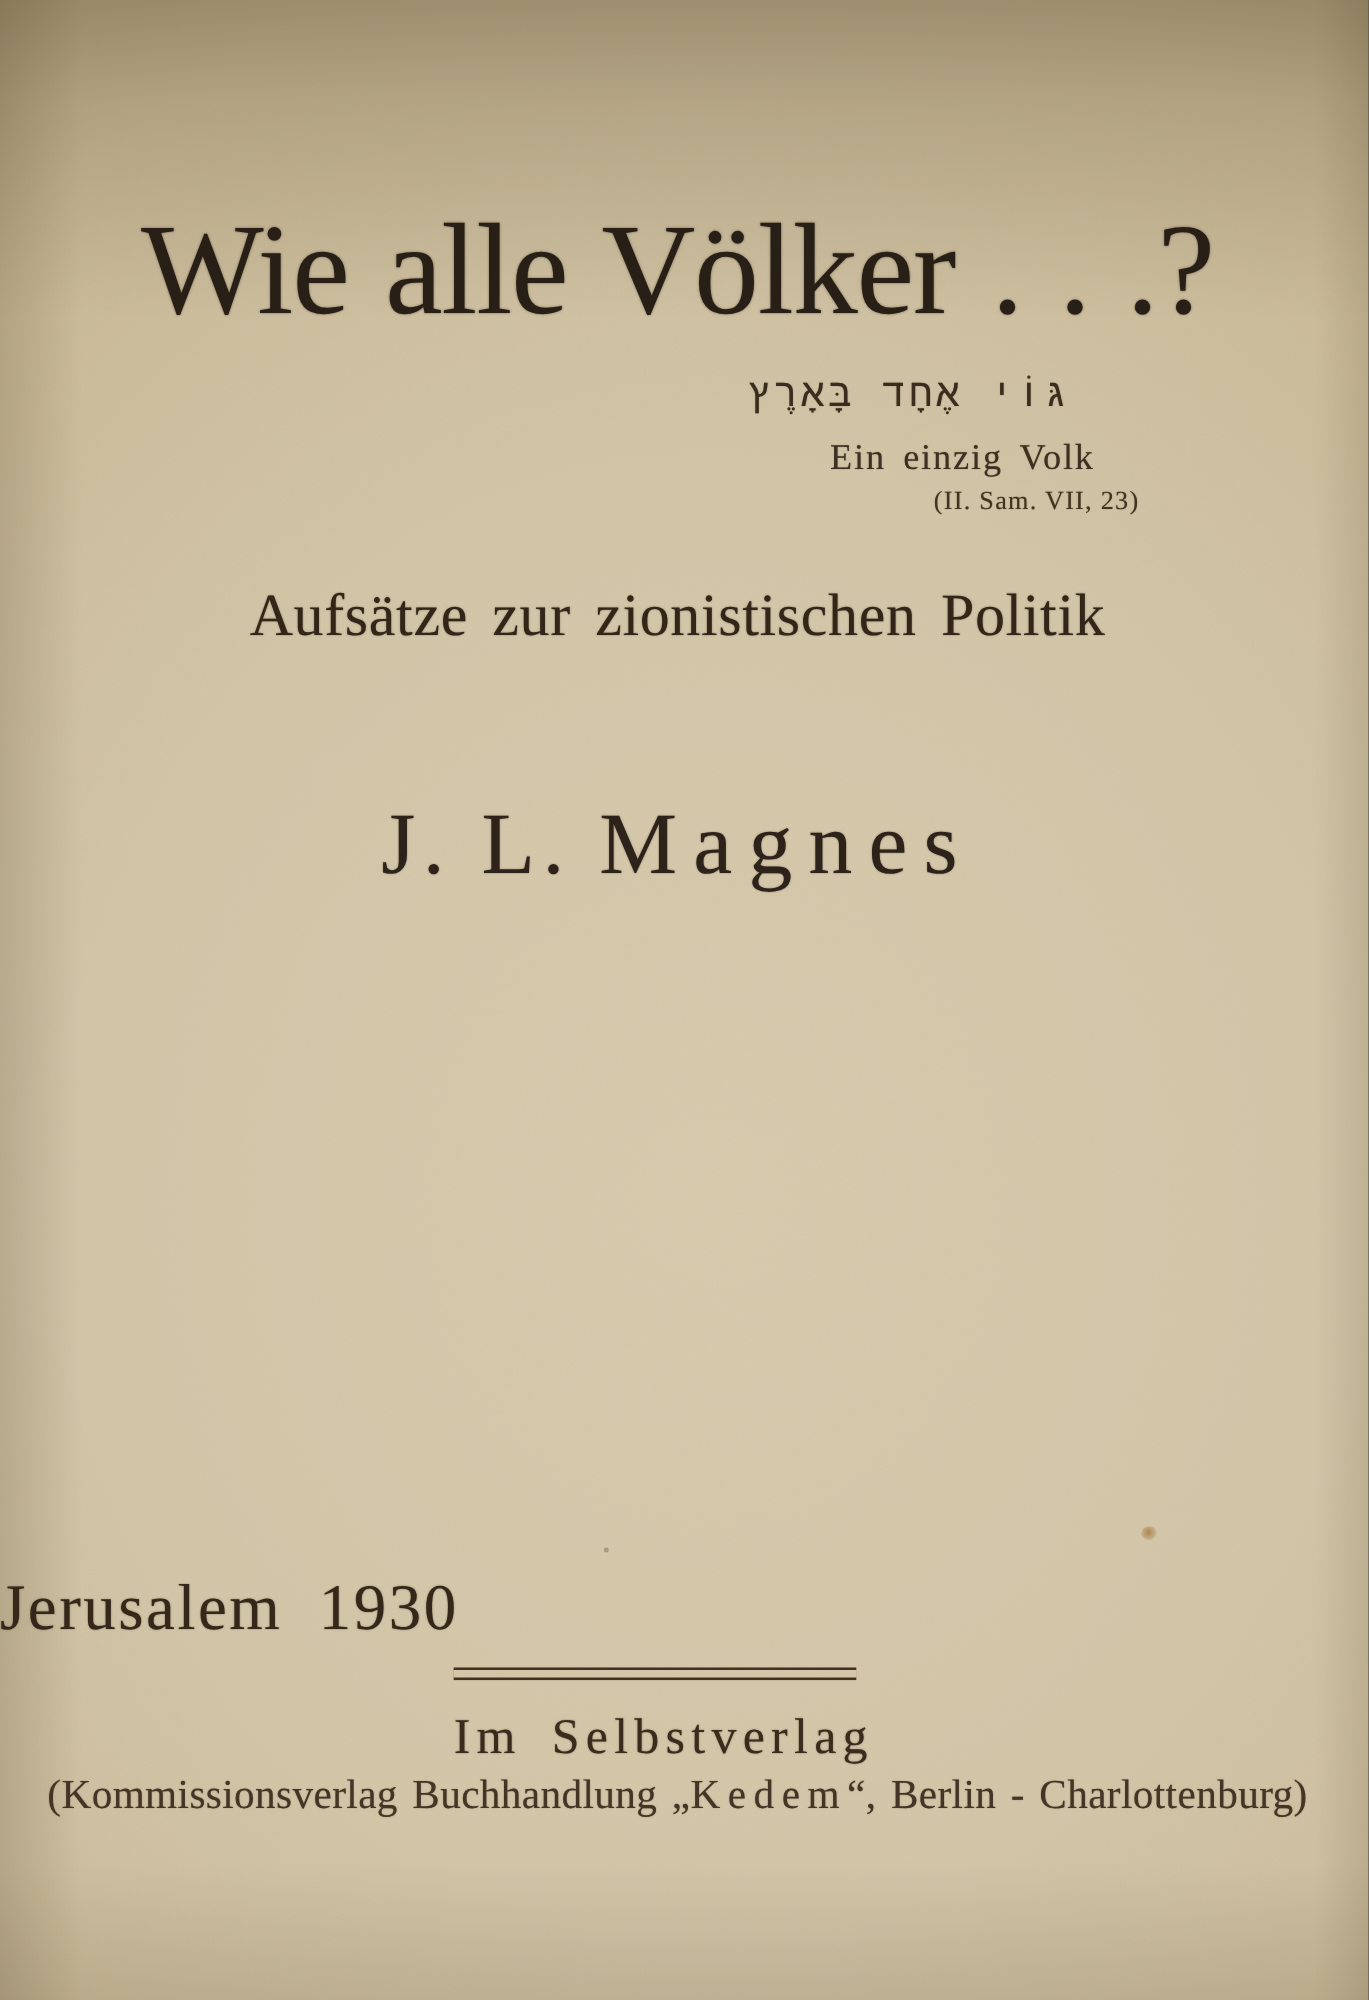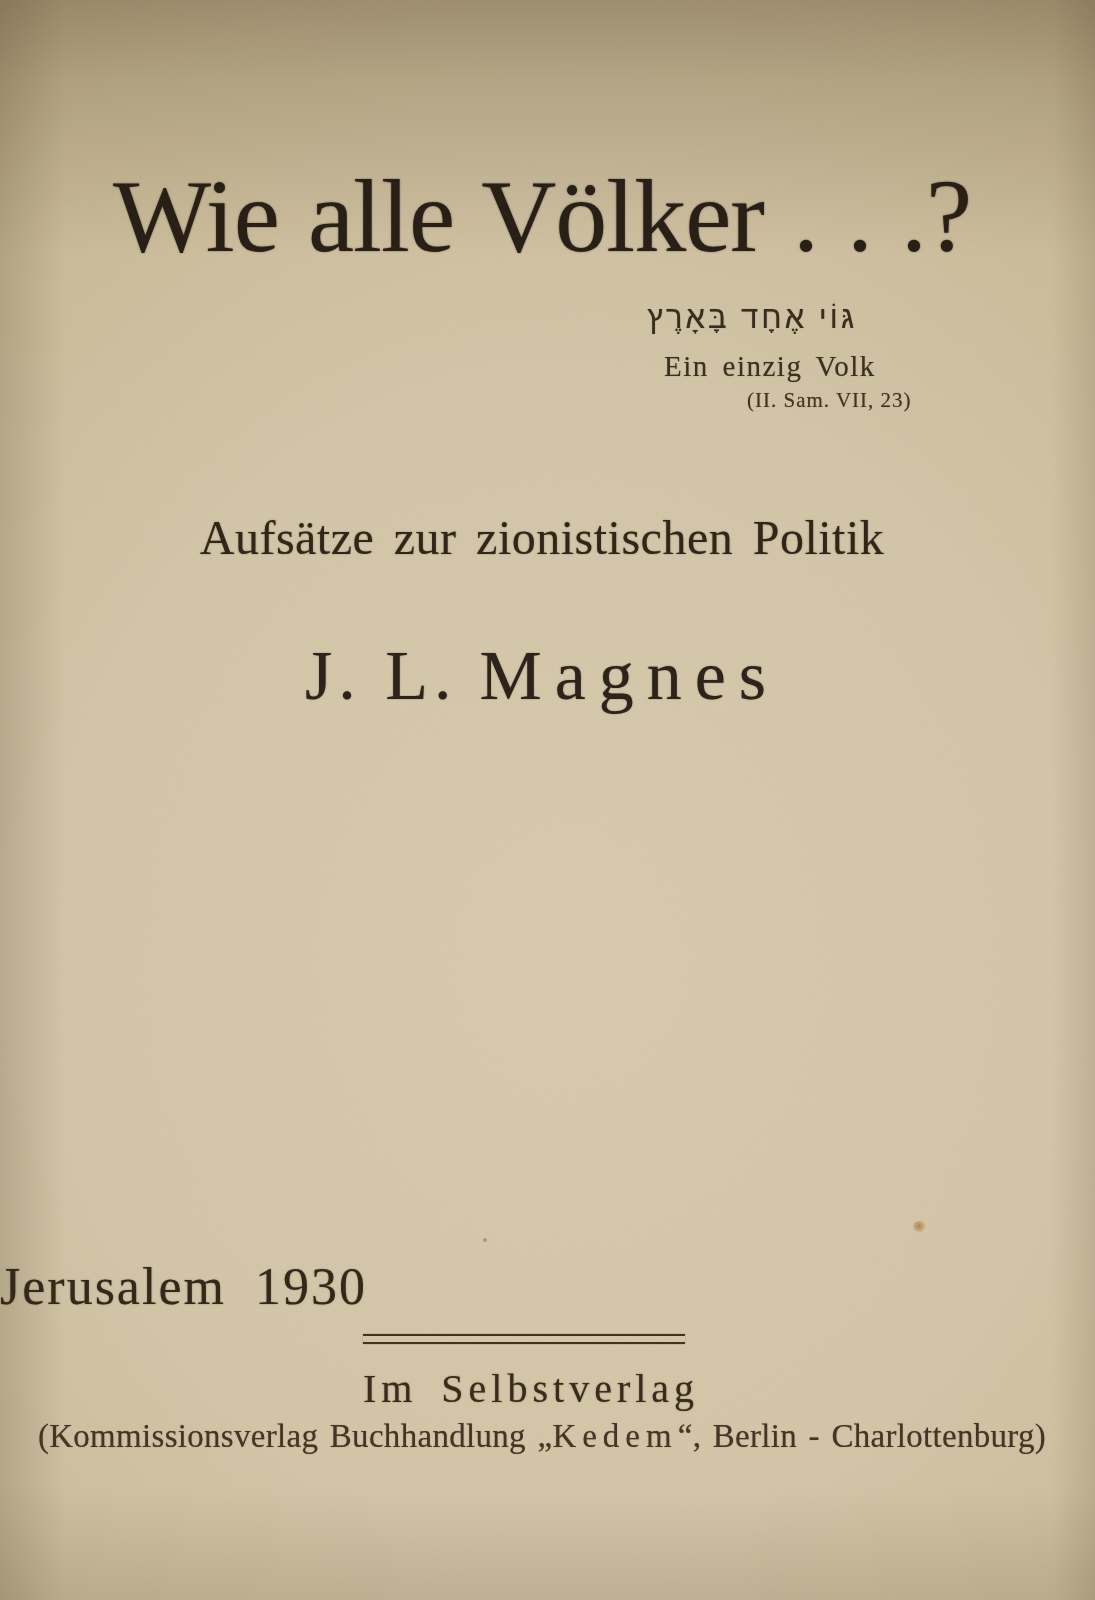--- a/index.html
+++ b/index.html
@@ -27,21 +27,21 @@
     letter-spacing: -1px;
     word-spacing: 4px;
     color: #281f17;
     text-shadow: 0 0 2px rgba(43,31,20,0.55);
     white-space: nowrap;
   }
   .hebrew {
     top: 300px;
     right: 238px;
     direction: rtl;
-    font-family: Liberation Sans, sans-serif;
+    font-family: Liberation Mono, monospace;
     font-size: 31px;
     letter-spacing: 3px;
     color: #3a2c1e;
     text-shadow: 0 0 1px rgba(50,35,20,0.45);
     white-space: nowrap;
   }
   .motto-translation {
     top: 350px;
     left: 664px;
     font-size: 29px;
@@ -62,21 +62,20 @@
     text-align: center;
   }
   .subtitle {
     top: 465px;
     font-size: 48px;
     letter-spacing: 0.5px;
     word-spacing: 7px;
     color: #332619;
     text-shadow: 0 0 1.5px rgba(50,35,20,0.5);
     white-space: nowrap;
-    margin-top: 45px;
   }
   .byline {
     top: 556px;
     font-size: 30px;
     letter-spacing: 1px;
     color: #3c2e20;
     text-shadow: 0 0 1px rgba(50,35,20,0.45);
   }
   .author {
     top: 641px;

